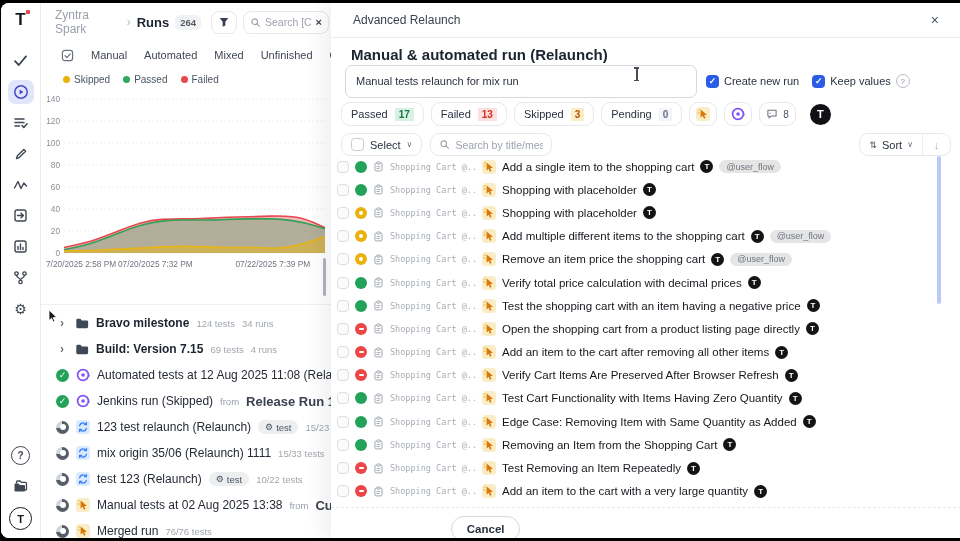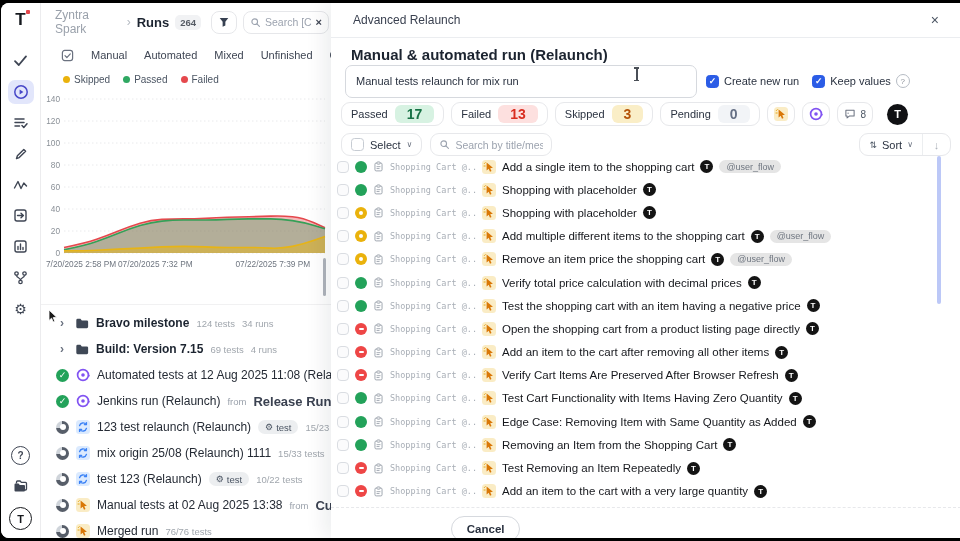--- a/index.html
+++ b/index.html
@@ -70,21 +70,21 @@
   .opt{display:flex;gap:5px;align-items:center;font-size:11px;color:#2a3240;white-space:nowrap;}
   .cbx{width:13px;height:13px;border:1px solid #c7ccd3;border-radius:3.5px;background:#fff;box-sizing:border-box;
     display:flex;align-items:center;justify-content:center;flex:0 0 auto;}
   .cbx.on{background:#2b5ce6;border-color:#2b5ce6;}
   .cbx.on::after{content:"✓";color:#fff;font-size:9px;font-weight:700;}
   .help{width:12px;height:12px;border:1px solid #b6bcc4;border-radius:50%;font-size:8px;color:#8a9097;
     display:flex;align-items:center;justify-content:center;}
   .m-chips{position:absolute;top:99px;left:10px;display:flex;gap:7px;align-items:center;}
   .chip{display:flex;align-items:center;gap:7px;border:1px solid #e7e8eb;border-radius:9px;height:24px;
     padding:0 9px;font-size:11px;color:#2a3240;background:#fff;box-sizing:border-box;}
-  .chip-count{border-radius:6px;padding:1px 12px;font-size:14px;font-weight:600;}
+  .chip-count{border-radius:0;padding:1px 4px;font-size:10px;font-weight:600;}
   .icon-chip{border:1px solid #e7e8eb;border-radius:9px;height:24px;min-width:28px;display:flex;
     align-items:center;justify-content:center;gap:5px;padding:0 6px;background:#fff;box-sizing:border-box;
     font-size:10px;color:#4b5563;}
   .avatar{width:21px;height:21px;border-radius:50%;background:#101114;color:#fff;font-weight:700;font-size:11px;
     display:flex;align-items:center;justify-content:center;margin-left:7px;}
   .m-toolbar{position:absolute;top:130px;left:10px;right:10px;display:flex;gap:8px;align-items:center;}
   .select-chip{display:flex;align-items:center;gap:6px;border:1px solid #e7e8eb;border-radius:9px;height:23px;
     padding:0 9px;font-size:11px;color:#2a3240;background:#fff;box-sizing:border-box;}
   .chev{font-size:8px;color:#6b7280;}
   .m-search{display:flex;gap:5px;align-items:center;border:1px solid #e7e8eb;border-radius:9px;height:23px;
@@ -313,21 +313,21 @@
         </div>
         <div class="run-row">
           <span class="st passed">✓</span>
           <span class="ricon">
             <svg width="14" height="14" viewBox="0 0 14 14">
               <circle cx="7" cy="7" r="5.4" fill="none" stroke="#8153f2" stroke-width="1.7"></circle>
               <circle cx="7" cy="7" r="1.8" fill="#8153f2"></circle>
               <path d="M12.4 7 l1 1.4" stroke="#8153f2" stroke-width="1.5"></path>
             </svg>
           </span>
-          <span class="rtitle">Jenkins run (Relaunch)</span>
+          <span class="rtitle">Jenkins run (Skipped)</span>
           <span class="rfrom">from</span>
           <span class="rfromv">Release Run 1.0</span>
         </div>
         <div class="run-row">
           <span class="st progress"></span>
           <span class="ricon">
             <svg width="14" height="14" viewBox="0 0 14 14">
               <rect width="14" height="14" rx="3.5" fill="#dbeafe"></rect>
               <path d="M3.6 5.6 a3.6 3.6 0 0 1 6.4-1.2 M10.4 8.4 a3.6 3.6 0 0 1 -6.4 1.2" fill="none" stroke="#3b82f6" stroke-width="1.4" stroke-linecap="round"></path>
               <path d="M10.4 2.6 v2 h-2 M3.6 11.4 v-2 h2" fill="none" stroke="#3b82f6" stroke-width="1.4" stroke-linecap="round" stroke-linejoin="round"></path>
@@ -339,21 +339,21 @@
         </div>
         <div class="run-row">
           <span class="st progress"></span>
           <span class="ricon">
             <svg width="14" height="14" viewBox="0 0 14 14">
               <rect width="14" height="14" rx="3.5" fill="#dbeafe"></rect>
               <path d="M3.6 5.6 a3.6 3.6 0 0 1 6.4-1.2 M10.4 8.4 a3.6 3.6 0 0 1 -6.4 1.2" fill="none" stroke="#3b82f6" stroke-width="1.4" stroke-linecap="round"></path>
               <path d="M10.4 2.6 v2 h-2 M3.6 11.4 v-2 h2" fill="none" stroke="#3b82f6" stroke-width="1.4" stroke-linecap="round" stroke-linejoin="round"></path>
             </svg>
           </span>
-          <span class="rtitle">mix origin 25/08 (Relaunch) 1111</span>
+          <span class="rtitle">mix origin 35/06 (Relaunch) 1111</span>
           <span class="rmeta">15/33 tests</span>
         </div>
         <div class="run-row">
           <span class="st progress"></span>
           <span class="ricon">
             <svg width="14" height="14" viewBox="0 0 14 14">
               <rect width="14" height="14" rx="3.5" fill="#dbeafe"></rect>
               <path d="M3.6 5.6 a3.6 3.6 0 0 1 6.4-1.2 M10.4 8.4 a3.6 3.6 0 0 1 -6.4 1.2" fill="none" stroke="#3b82f6" stroke-width="1.4" stroke-linecap="round"></path>
               <path d="M10.4 2.6 v2 h-2 M3.6 11.4 v-2 h2" fill="none" stroke="#3b82f6" stroke-width="1.4" stroke-linecap="round" stroke-linejoin="round"></path>
             </svg>

